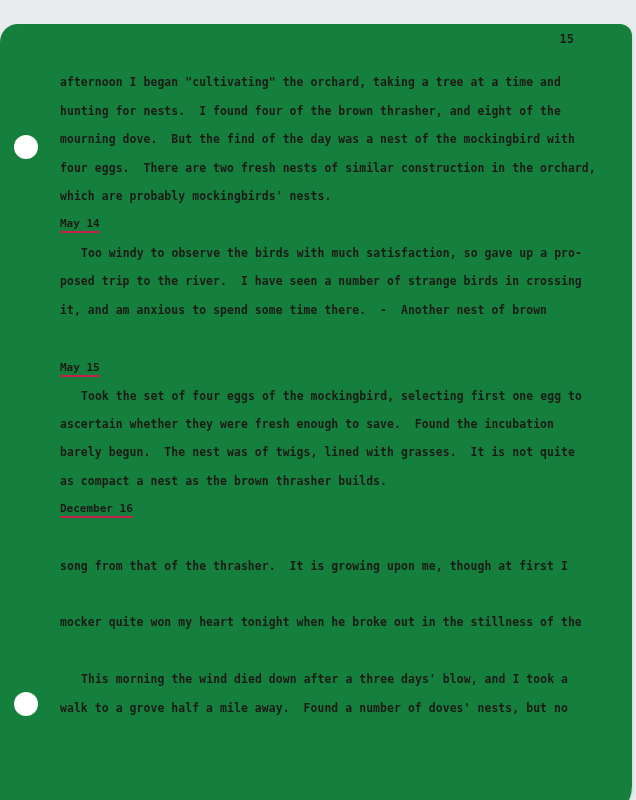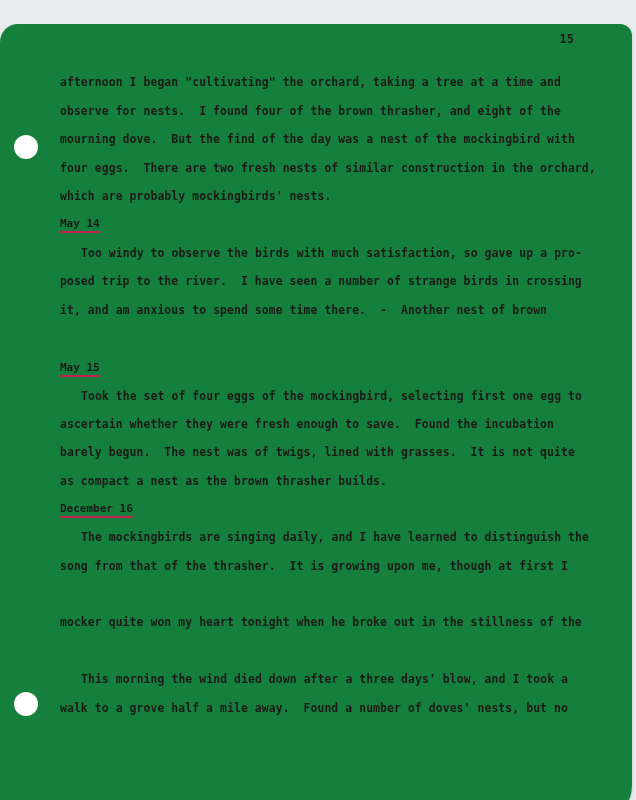--- a/index.html
+++ b/index.html
@@ -61,35 +61,34 @@
 </head>
 <body>
 
 <div class="page">
   <div class="hole" style="top:111px"></div>
   <div class="hole" style="top:668px"></div>
 
   <div class="page-number">15</div>
 
   <div class="line" style="top:51px">afternoon I began "cultivating" the orchard, taking a tree at a time and</div>
-  <div class="line" style="top:80px">observe for nests.  I found four of the brown thrasher, and eight of the</div>
+  <div class="line" style="top:80px">hunting for nests.  I found four of the brown thrasher, and eight of the</div>
   <div class="line" style="top:108px">mourning dove.  But the find of the day was a nest of the mockingbird with</div>
   <div class="line" style="top:137px">four eggs.  There are two fresh nests of similar construction in the orchard,</div>
   <div class="line" style="top:165px">which are probably mockingbirds' nests.</div>
 
   <div class="date" style="top:193px">May 14</div>
   <div class="line indent" style="top:222px">Too windy to observe the birds with much satisfaction, so gave up a pro-</div>
   <div class="line" style="top:250px">posed trip to the river.  I have seen a number of strange birds in crossing</div>
   <div class="line" style="top:279px">it, and am anxious to spend some time there.  -  Another nest of brown</div>
 
   <div class="date" style="top:337px">May 15</div>
   <div class="line indent" style="top:365px">Took the set of four eggs of the mockingbird, selecting first one egg to</div>
   <div class="line" style="top:393px">ascertain whether they were fresh enough to save.  Found the incubation</div>
   <div class="line" style="top:421px">barely begun.  The nest was of twigs, lined with grasses.  It is not quite</div>
   <div class="line" style="top:450px">as compact a nest as the brown thrasher builds.</div>
 
   <div class="date" style="top:478px">December 16</div>
-  <div class="line indent" style="top:506px">The mockingbirds are singing daily, and I have learned to distinguish the</div>
   <div class="line" style="top:535px">song from that of the thrasher.  It is growing upon me, though at first I</div>
   <div class="line" style="top:591px">mocker quite won my heart tonight when he broke out in the stillness of the</div>
   <div class="line" style="top:677px">walk to a grove half a mile away.  Found a number of doves' nests, but no</div>
   <div class="line indent" style="top:648px">This morning the wind died down after a three days' blow, and I took a</div>
 </div>
 
 </body></html>

